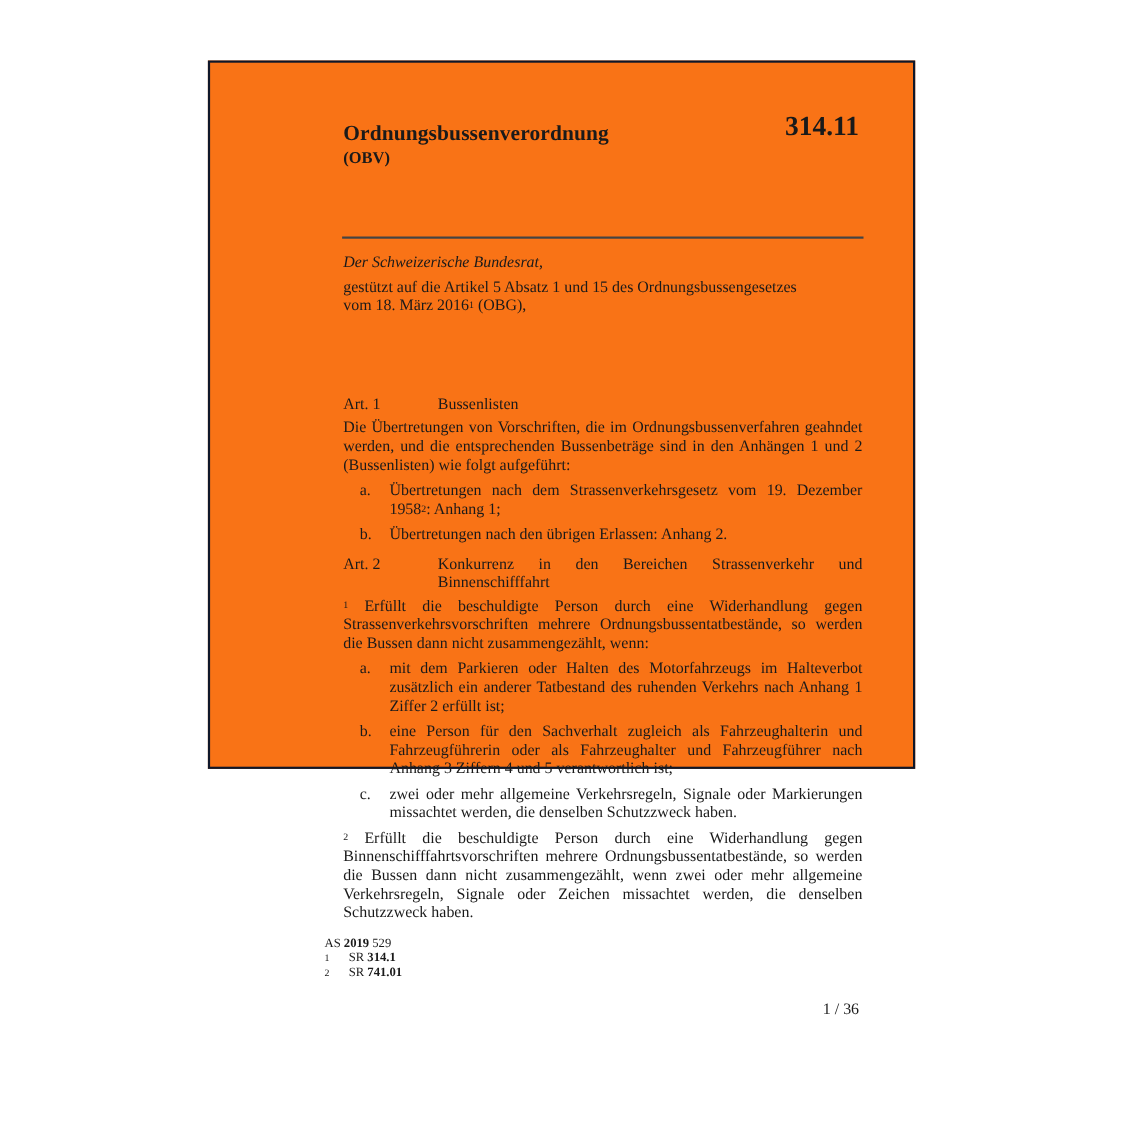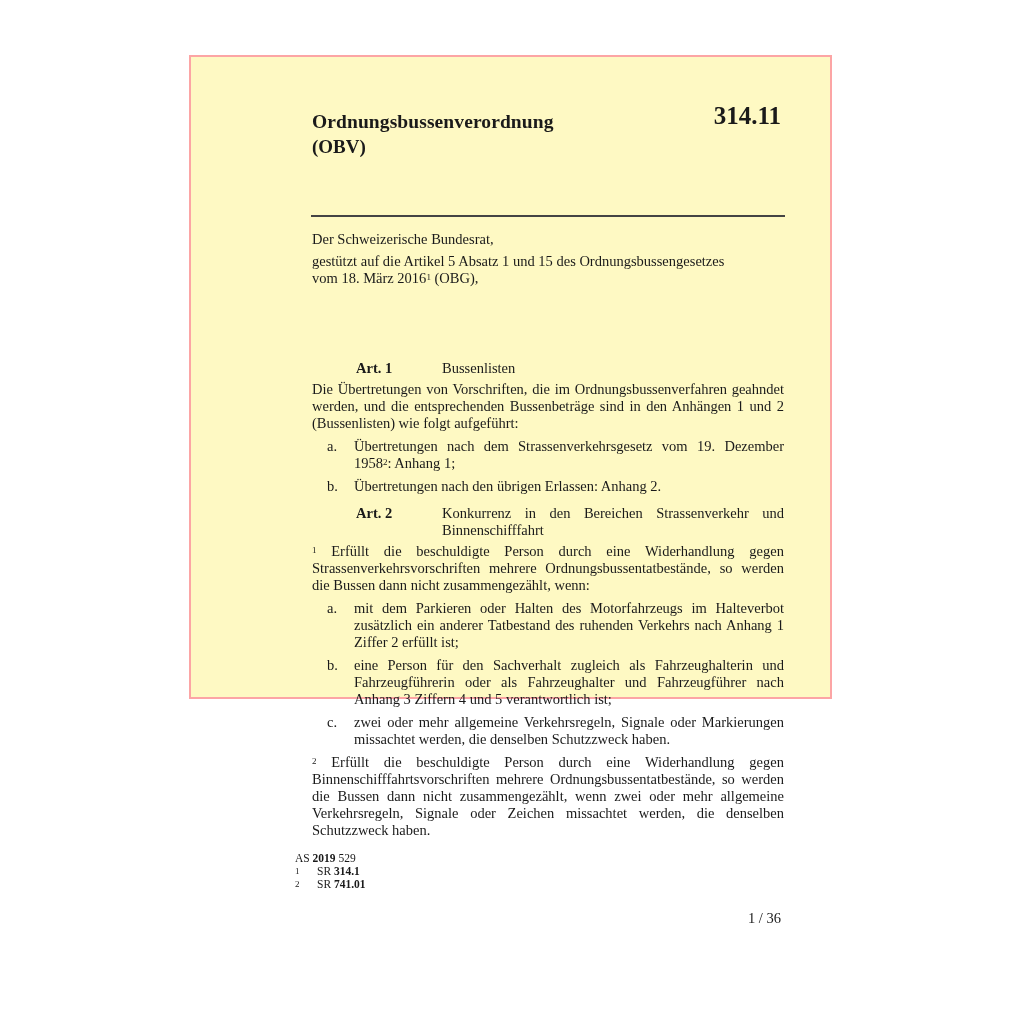--- a/index.html
+++ b/index.html
@@ -1,32 +1,32 @@
 <!DOCTYPE html>
 <html><head>
 <meta charset="utf-8">
 <style>
   html, body { margin:0; padding:0; }
   body { width:1024px; height:1024px; background:#ffffff; position:relative; overflow:hidden;
          font-family:"Liberation Serif","DejaVu Serif",serif; color:#1a1a1a; }
   .page { position:absolute; left:189px; top:55px; width:643px; height:644px;
-          border:2px solid #fca5a5; box-sizing:border-box; background:#fef9c3; }
+          border:2px solid #0f172a; box-sizing:border-box; background:#f97316; }
   .abs { position:absolute; }
   .title { left:121px; top:54px; font-size:19.5px; font-weight:bold; letter-spacing:0.1px; }
-  .abbr { left:121px; top:79px; font-size:19px; font-weight:bold; }
+  .abbr { left:121px; top:79px; font-size:15px; font-weight:bold; }
   .sr-num { right:49px; top:45px; font-size:25px; font-weight:bold;text-align:center; }
   .date { left:121px; top:129px; font-size:14.5px; }
   .rule { left:120px; top:158px; width:474px; height:2px; background:#444; }
   .preamble { left:121px; top:174px; width:474px; font-size:14.5px; line-height:17px; }
-  .preamble .i { }
+  .preamble .i { font-style:italic; }
   .preamble .p { margin:0 0 5px 0; }
   sup { font-size:9px; vertical-align:top; position:relative; top:-1px; }
   .body-text { left:121px; width:472px; font-size:14.5px; line-height:17px; text-align:justify; }
   .art-head { display:flex; font-size:14.5px; }
-  .art-num { font-weight:bold; width:86px; flex:none;margin-left:44px; }
+  .art-num { font-weight:normal; width:86px; flex:none; }
   .para { margin:4px 0 0 0; }
   .list-item { display:flex; margin-top:6px; }
   .list-letter { width:42px; flex:none; padding-left:15px; box-sizing:border-box; }
   .list-text { flex:1; text-align:justify; }
   .footnotes { left:104px; top:795px; font-size:11.5px; line-height:13px; }
   .fn-row { display:flex; }
   .fn-mark { width:22px; font-size:9px; }
   .b { font-weight:bold; }
   .pagenum { right:49px; top:853px; font-size:14.5px; }
 </style>

